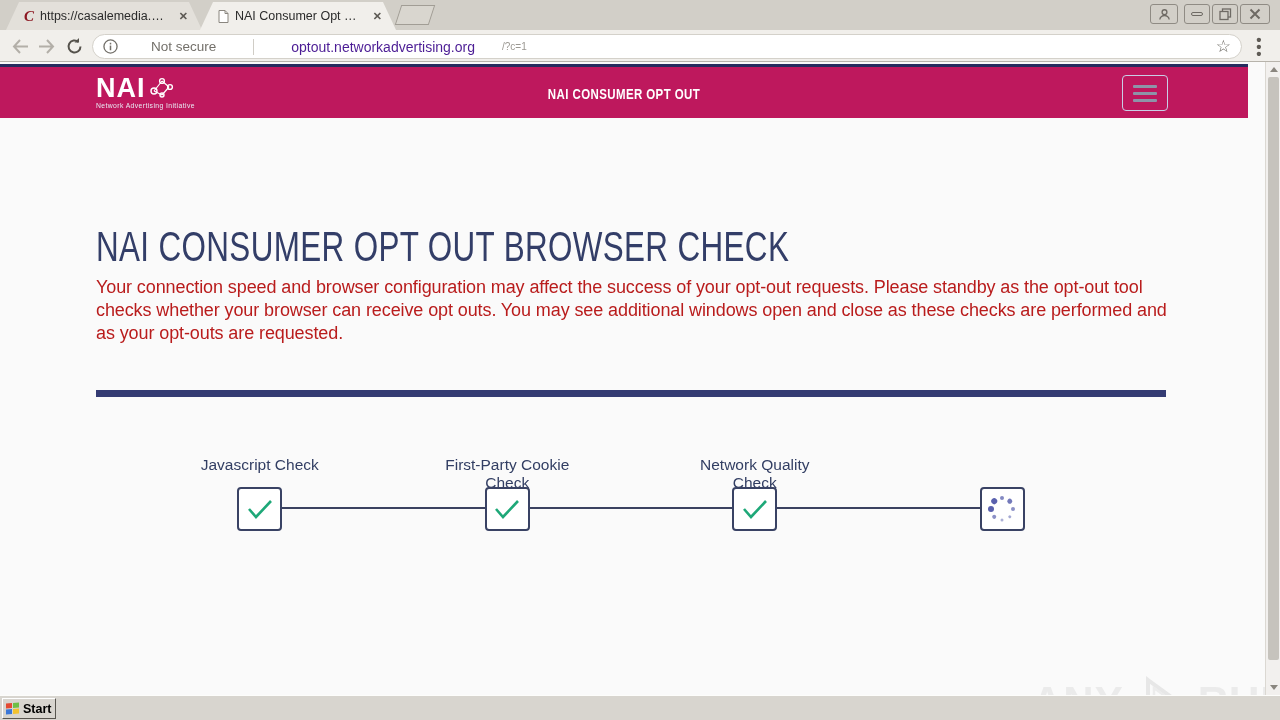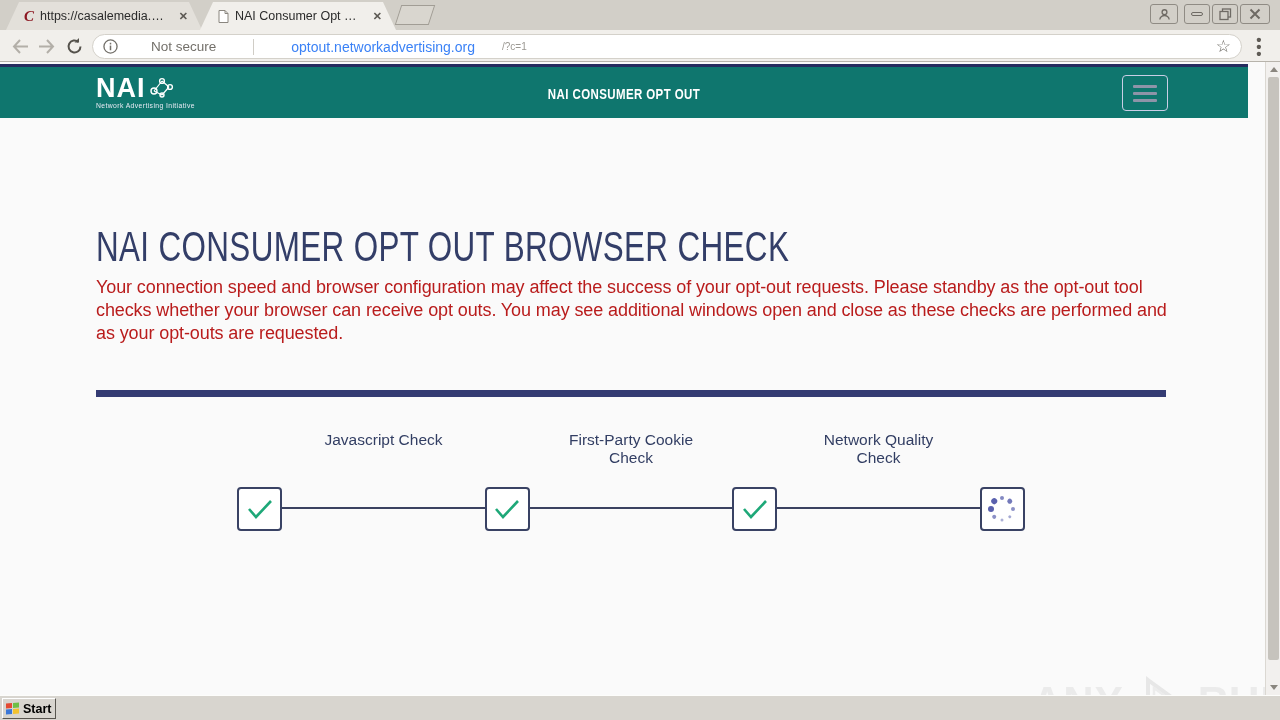--- a/index.html
+++ b/index.html
@@ -19,44 +19,44 @@
   .newtab { position:absolute; left:398px; top:5px; width:34px; height:20px; background:#d9d6cf;
             border:1px solid #a19d95; transform:skewX(-18deg); }
   .winbtn { position:absolute; top:4px; height:20px; border:1px solid #8f8b84; border-radius:3px;
             display:flex; align-items:center; justify-content:center; background:transparent; }
   .toolbar { position:absolute; left:0; top:30px; width:1280px; height:32px; background:#f1efeb; border-bottom:1px solid #b7b3ab; }
   .navbtn { position:absolute; top:4px; width:24px; height:24px; display:flex; align-items:center; justify-content:center; }
   .omnibox { position:absolute; left:92px; top:4px; width:1150px; height:25px; background:#ffffff;
              border:1px solid #d4d1ca; border-radius:13px; display:flex; align-items:center; padding:0 10px;gap:27px; }
   .notsecure { color:#73706a; font-size:13.5px; margin:0 10px 0 6px; }
   .omni-divider { width:1px; height:16px; background:#d0cdc6; margin-right:10px; }
-  .url-main { color:#3b82f6; font-size:14px; }
+  .url-main { color:#4c1d95; font-size:14px; }
   .url-suffix { color:#9b9892; font-size:10px; }
   .star { margin-left:auto; color:#6b6862; font-size:17px; }
   .menu-dots { position:absolute; left:1252px; top:6px; color:#5f5b55; font-size:15px; font-weight:bold; letter-spacing:0; line-height:7px; text-align:center; width:14px; }
 
   
   .page { position:absolute; left:0; top:62px; width:1265px; height:633px; background:#fafafa; overflow:hidden; }
-  .site-header { position:absolute; left:0; top:2px; width:1248px; height:54px; background:#0f766e; border-top:3px solid #262c5e; }
+  .site-header { position:absolute; left:0; top:2px; width:1248px; height:54px; background:#be185d; border-top:3px solid #262c5e; }
   .logo { position:absolute; left:96px; top:8px; color:#fff; }
   .logo-row { display:flex; align-items:flex-start; }
   .logo-text { font-size:27px; font-weight:bold; letter-spacing:1px; line-height:26px; }
   .logo-sub { font-size:6.8px; letter-spacing:0.4px; color:#e8eaf4; margin-top:1px; }
   .site-title { position:absolute; left:50%; top:19px; color:#ffffff; font-size:14px; font-weight:bold; letter-spacing:0.5px;
                 white-space:nowrap; transform:translateX(-50%) scaleX(0.82); }
   .hamburger { position:absolute; left:1122px; top:8px; width:46px; height:36px; border:1px solid #c9cee6; border-radius:4px;
                display:flex; flex-direction:column; align-items:center; justify-content:center; gap:4px; background:transparent; }
   .hamburger span { display:block; width:24px; height:3px; background:#8d94a8; border-radius:1px; }
 
   .h1 { position:absolute; left:96px; top:160px; font-size:43px; font-weight:500; color:#333e68; white-space:nowrap;
         transform:scaleX(0.73); transform-origin:left center; letter-spacing:0.5px; }
   .desc { position:absolute; left:96px; top:214px; width:1072px; font-size:18px; line-height:23px; color:#b91c1c; letter-spacing:-0.1px; }
   .navy-bar { position:absolute; left:96px; top:328px; width:1070px; height:7px; background:#343b73; }
 
-  .checks-labels { position:absolute; left:136px; top:369px; width:990px; display:flex;justify-content:center; }
+  .checks-labels { position:absolute; left:136px; top:394px; width:990px; display:flex; }
   .check-label { width:247.5px; text-align:center; color:#323e63; font-size:15.5px; line-height:18px; }
   .check-label span { display:inline-block; max-width:150px; }
   .connector { position:absolute; left:260px; top:445px; width:743px; height:2px; background:#3a4160; }
   .checks-boxes { position:absolute; left:136px; top:425px; width:990px; display:flex; }
   .check-cell { width:247.5px; display:flex; justify-content:center; }
   .check-box { width:45px; height:44px; background:#ffffff; border:2px solid #394264; border-radius:4px;
                display:flex; align-items:center; justify-content:center; position:relative; z-index:2; }
   .spinner { position:relative; width:34px; height:34px; }
   .spinner i { position:absolute; left:50%; top:50%; border-radius:50%; background:#5a61ae; }
 

